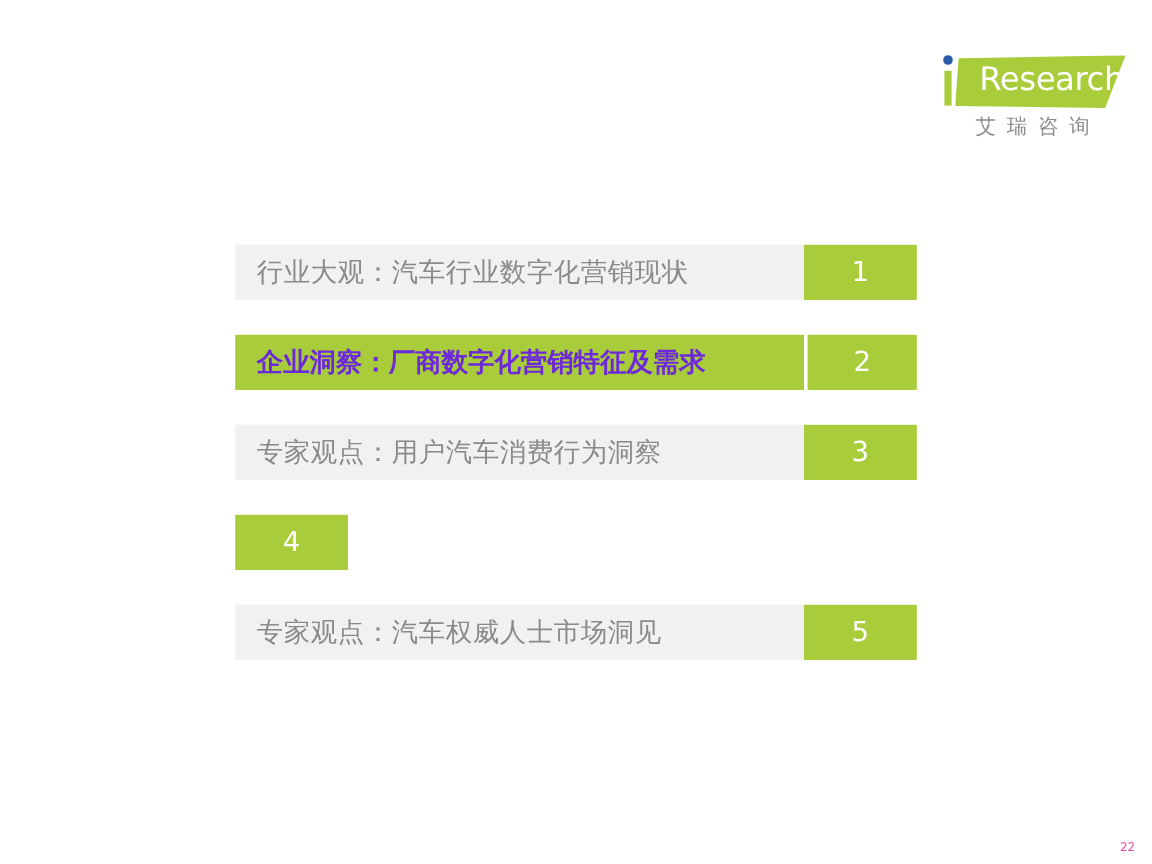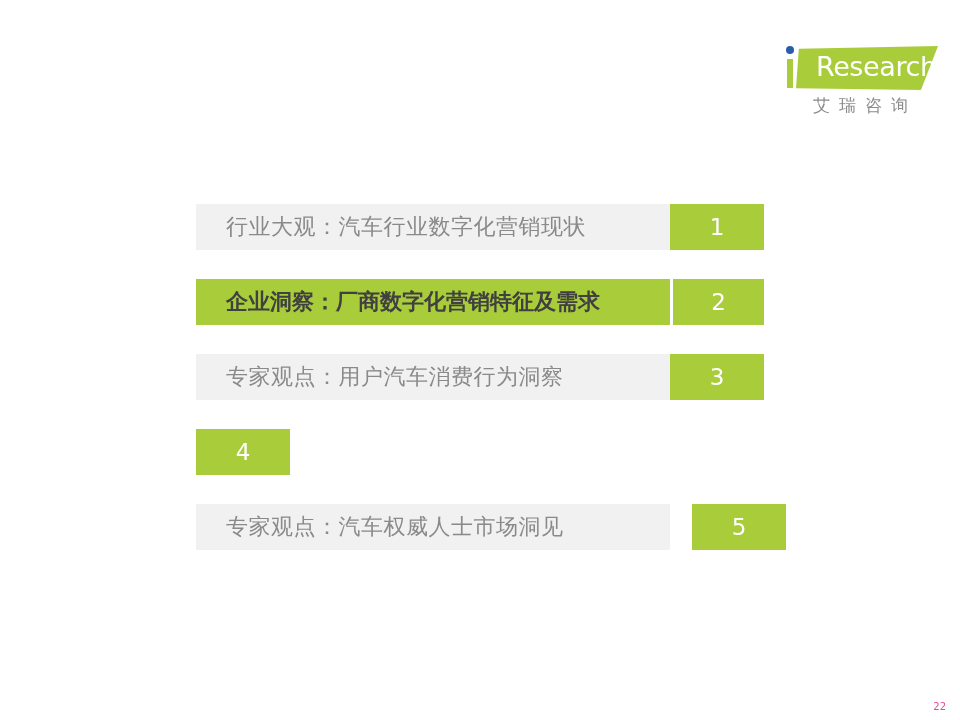--- a/index.html
+++ b/index.html
@@ -84,30 +84,30 @@
     top: 204px;
     width: 568px;
   }
   .agenda-row {
     position: relative;
     height: 46px;
     margin-bottom: 29px;
     display: flex;
     align-items: stretch;
   }
-  .agenda-row:last-child { margin-bottom: 0; gap: 22px; }
+  .agenda-row:last-child { margin-bottom: 0; }
 
   .row-text {
     flex: 0 0 474px;
     width: 474px;
     background: #F1F1F1;
     display: flex;
     align-items: center;
     box-sizing: border-box;
-    padding-left: 30px;
+    padding-left: 18px;
   }
   .row-text span {
     font-size: 22px;
     color: #8A8A8A;
     font-family: "DejaVu Sans", sans-serif;
     letter-spacing: 0.5px;
     white-space: nowrap;
   }
   .row-num {
     flex: 0 0 91px;
@@ -122,21 +122,21 @@
     font-size: 23px;
     color: #ffffff;
     font-family: "DejaVu Sans", sans-serif;
   }
 
   
   .agenda-row.active .row-text {
     background: #A9CD3A;
   }
   .agenda-row.active .row-text span {
-    color: #404040;
+    color: #6d28d9;
     font-weight: bold;
     letter-spacing: 0px;
   }
 
   
   .agenda-row:not(.active) .row-num {
     margin-left: 0;
     flex-basis: 94px;
     width: 94px;
   }

